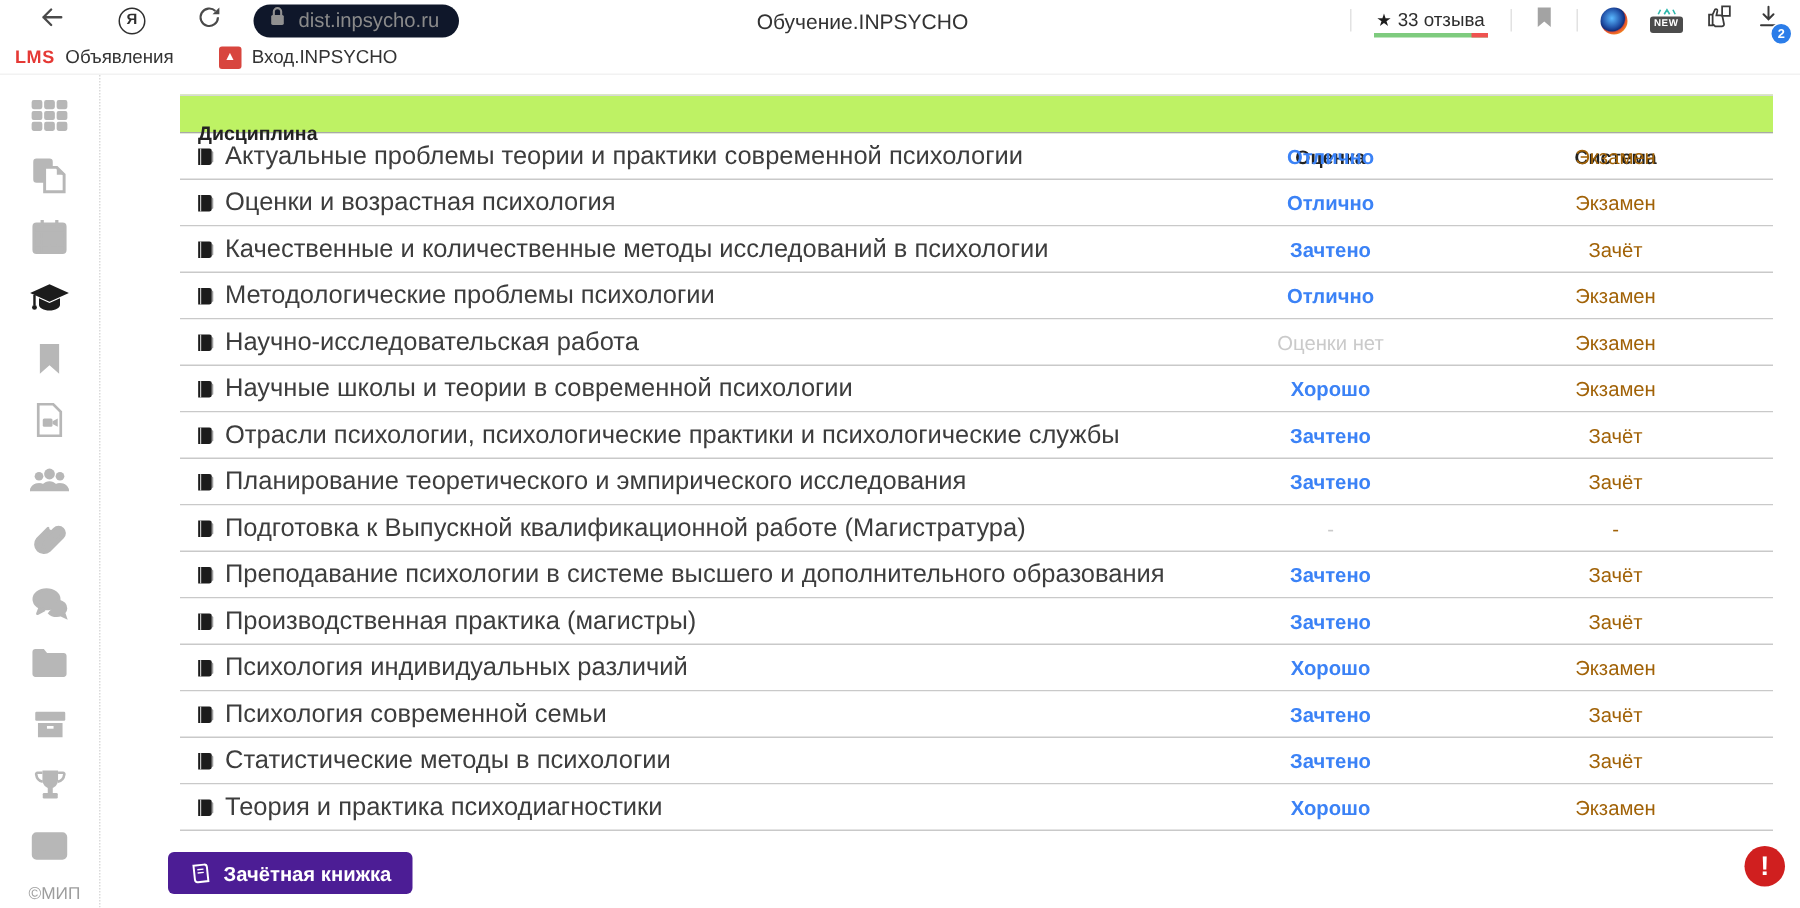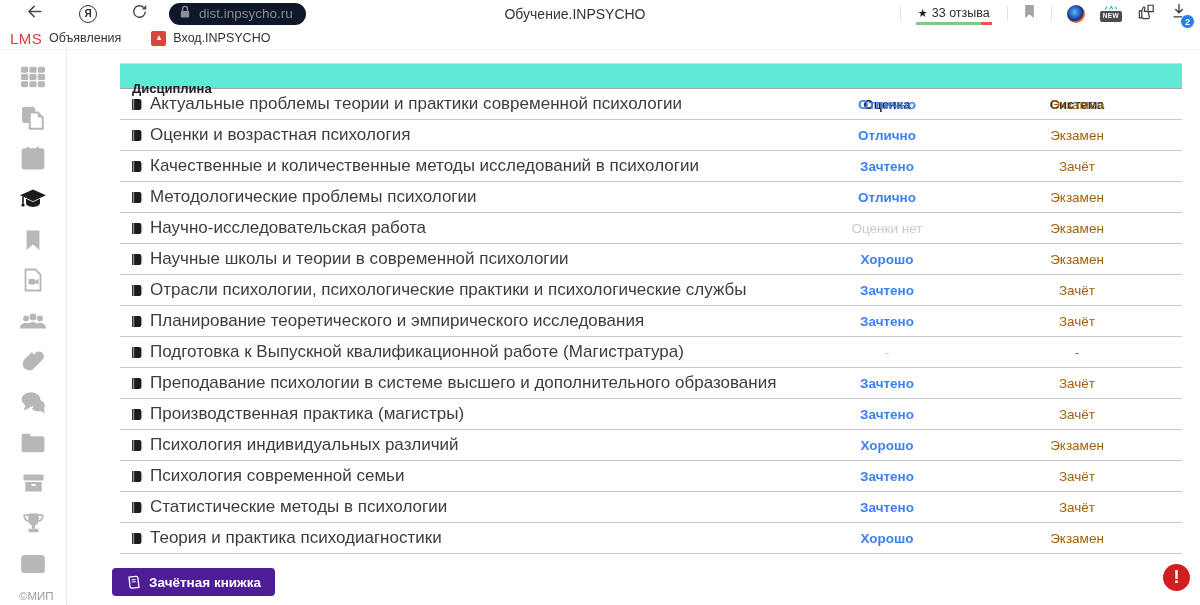--- a/index.html
+++ b/index.html
@@ -27,38 +27,38 @@
   .rating-bar-neg{width:11px;height:3px;background:#ef5350;}
   .ext-circle{width:18px;height:18px;border-radius:50%;
     background:radial-gradient(circle at 42% 40%, #5ab9ff 0%, #2457ad 40%, #122f7e 56%, #e8512d 62%, #f7a21b 82%, #f25c2a 100%);}
   .new-ext{display:flex;flex-direction:column;align-items:center;gap:1px;}
   .new-badge{background:#4c4c4c;color:#fff;font-size:6.5px;font-weight:bold;padding:2px 3px;border-radius:2px;letter-spacing:.4px;line-height:1;}
   .download-wrap{position:relative;margin-right:4px;}
   .dl-badge{position:absolute;right:-8px;bottom:-5px;width:13px;height:13px;border-radius:50%;
     background:#2b7de9;color:#fff;font-size:8.5px;font-weight:bold;display:flex;align-items:center;justify-content:center;border:1.5px solid #fff;}
   
   .bookmarksbar{height:23px;display:flex;align-items:center;padding-left:10px;gap:8px;background:#fff;border-bottom:1px solid #f2f2f2;box-sizing:border-box;}
-  .lms-logo{color:#e53935;font-size:15px;font-weight:normal;letter-spacing:.4px;}
+  .lms-logo{color:#e53935;font-size:12px;font-weight:bold;letter-spacing:.4px;}
   .bm-label{font-size:12.5px;color:#333;}
   .bm-item{display:flex;align-items:center;gap:7px;}
   .bm-gap{width:14px;}
   .mip-logo{width:15px;height:15px;border-radius:2px;background:#d8453e;display:flex;align-items:center;justify-content:center;}
   .mip-logo span{color:#fff;font-size:8px;line-height:1;}
   
   .app{position:relative;height:555px;}
   .sidebar{position:absolute;left:0;top:0;width:67px;height:555px;box-sizing:border-box;
     border-right:1px dotted #dadada;display:flex;flex-direction:column;align-items:center;padding-top:9px;}
   .side-item{height:40.6px;width:100%;display:flex;align-items:center;justify-content:center;}
   .side-item svg{fill:#b7b7b7;stroke:#b7b7b7;}
   .side-item.active svg{fill:#1c1c1c;stroke:#1c1c1c;}
   .copyright{margin-top:auto;margin-bottom:3px;align-self:flex-start;padding-left:19px;font-size:11.5px;color:#9d9d9d;}
   
   .main{position:absolute;left:120px;top:13px;width:1062px;}
   .thead{display:grid;grid-template-columns:1fr 170px 210px;height:26px;align-items:center;
-    background:#5eead4;border-top:1px solid #d8d8d8;border-bottom:1px solid #a8a8a8;box-sizing:border-box;
+    background:#bef264;border-top:1px solid #d8d8d8;border-bottom:1px solid #a8a8a8;box-sizing:border-box;
     font-size:13px;font-weight:bold;color:#222;}
   .h-disc{padding-left:12px;}
   .h-grade,.h-sys{text-align:center;margin-top:33px;}
   .trow{display:grid;grid-template-columns:1fr 170px 210px;height:31px;align-items:center;
     border-bottom:1px solid #c9c9c9;box-sizing:border-box;background:#fff;}
   .c-disc{display:flex;align-items:center;gap:7px;padding-left:10px;font-size:17px;color:#3d3d3d;}
   .c-grade{text-align:center;font-size:13.5px;font-weight:bold;color:#3b82f6;}
   .c-sys{text-align:center;font-size:13.5px;color:#a16207;}
   .muted-grade .c-grade{color:#cacaca;font-weight:normal;}
   .book-ico{display:flex;align-items:center;}

